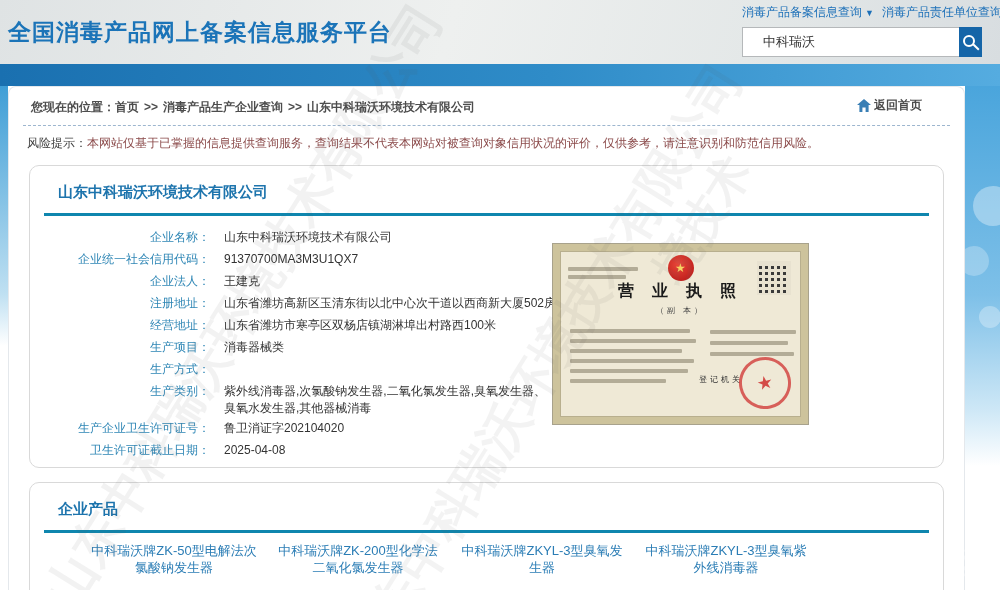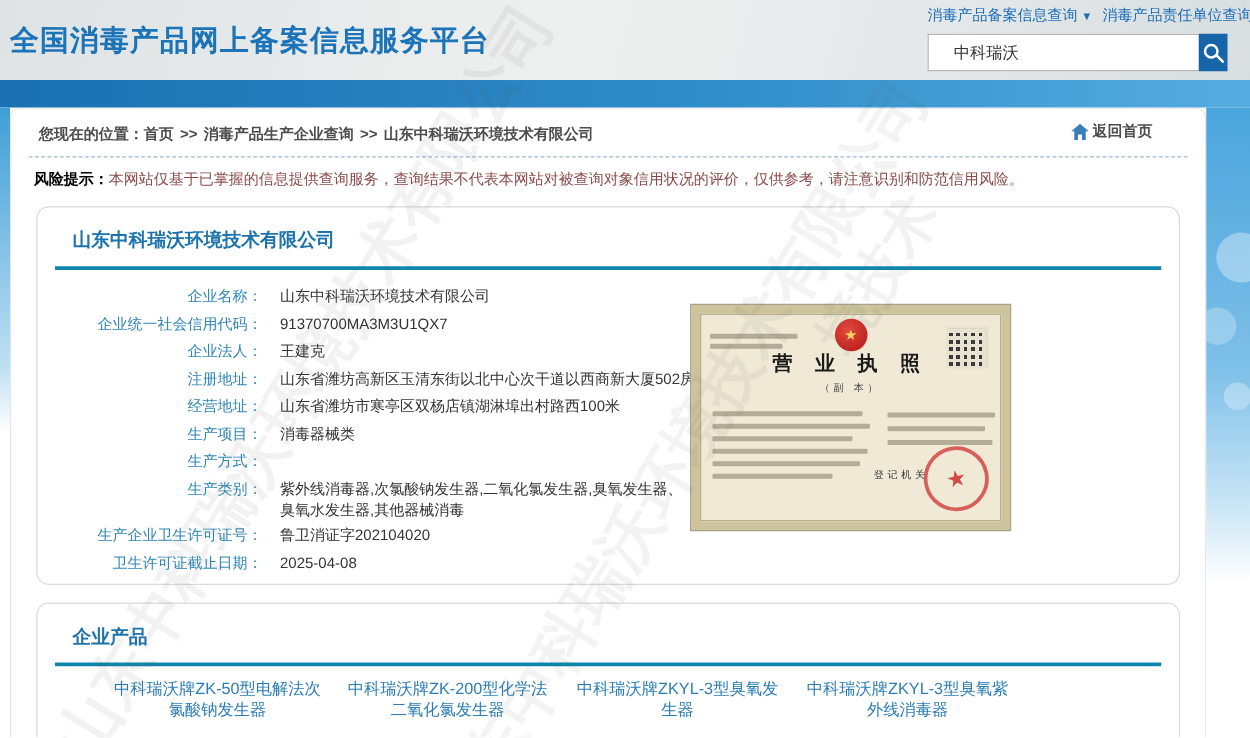--- a/index.html
+++ b/index.html
@@ -46,21 +46,21 @@
     overflow:hidden; }
 
   .breadcrumb-row { position:relative; margin:0 14px; padding:12px 8px 9px;
     font-size:12px; font-weight:bold; color:#4d4d4d; border-bottom:1px dashed #9db6cf; }
   .breadcrumb-row a { color:#4d4d4d; text-decoration:none; cursor:pointer; }
   .bc-sep { margin:0 5px; }
   .back-home { position:absolute; right:28px; top:10px; color:#2a7db0; font-size:12px;
     font-weight:bold; text-decoration:none; cursor:pointer; display:flex; align-items:center; gap:3px; }
 
   .risk-tip { padding:9px 18px 5px; font-size:12px; color:#8b4a4a; }
-  .risk-prefix { color:#000000; font-weight:bold; }
+  .risk-prefix { color:#404040; font-weight:normal; }
 
   .card { margin:8px 20px 0; border:1px solid #d9d9d9; border-radius:10px;
     background:#fff; position:relative; }
   .company-card { height:303px; }
   .card h2 { padding:17px 0 11px 28px; font-size:15px; color:#1d74ad; font-weight:bold; }
   .underline { height:3px; background:#0f86ae; margin:0 14px; }
 
   .fields { margin-top:10px; font-size:12px; }
   .f-row { display:flex; line-height:22px; }
   .f-label { width:180px; text-align:right; color:#2e86b5; flex:none; }

